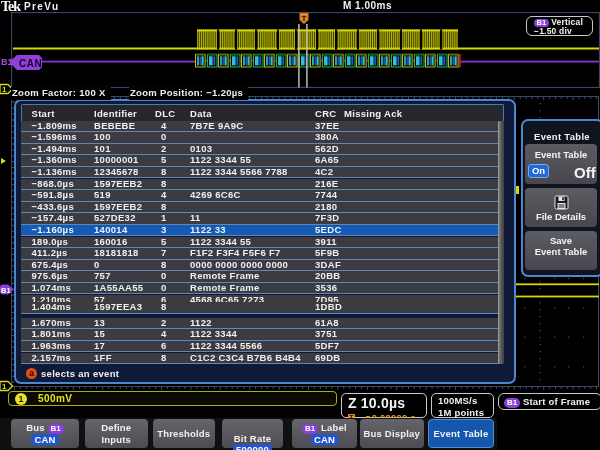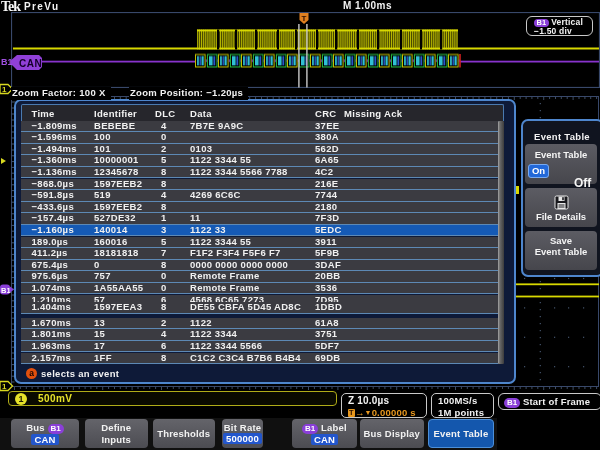--- a/index.html
+++ b/index.html
@@ -392,21 +392,21 @@
 <polygon points="1,158 6,161 1,164" fill="#d8d820"></polygon>
 <rect x="0" y="284.5" width="10" height="10" rx="3" fill="#8a3fd8"></rect>
 <text x="1" y="292.5" fill="#fff" font-size="7.5" font-weight="bold" font-family="Liberation Sans">B1</text>
 <polygon points="10,286.5 14,289.5 10,292.5" fill="#8a3fd8"></polygon>
 <polygon points="0,381.5 8,381.5 12.5,386 8,390.5 0,390.5" fill="#000" stroke="#d8d820" stroke-width="1.3"></polygon>
 <text x="2" y="389" fill="#d8d820" font-size="8" font-weight="bold" font-family="Liberation Sans">1</text>
 </svg>
 
 <div class="abs" style="left:14px;top:99px;width:502px;height:285px;border:2px solid #4e86cd;border-radius:7px;background:#0e1a38"></div>
 <div class="abs" style="left:21px;top:103.5px;width:483px;height:17px;background:#26262c;border:1px solid #4a7ab0;border-bottom:none;border-radius:2px 2px 0 0"></div>
-<div class="t" style="left:31.5px;top:107.5px">Time</div>
+<div class="t" style="left:31.5px;top:107.5px">Start</div>
 <div class="t" style="left:94px;top:107.5px">Identifier</div>
 <div class="t" style="left:155px;top:107.5px">DLC</div>
 <div class="t" style="left:190px;top:107.5px">Data</div>
 <div class="t" style="left:315px;top:107.5px">CRC</div>
 <div class="t" style="left:344px;top:107.5px">Missing Ack</div>
 <div class="row" style="top:120.5px">
     <span style="left:10.5px">−1.809ms</span>
     <span style="left:73px">BEBEBE</span>
     <span style="left:140px">4</span>
     <span style="left:169px">7B7E 9A9C</span>
@@ -512,21 +512,20 @@
     <span style="left:10.5px">1.210ms</span>
     <span style="left:73px">57</span>
     <span style="left:140px">6</span>
     <span style="left:169px">4568 6C65 7273</span>
     <span style="left:294px">7D95</span>
   </div>
 <div class="row" style="top:302px">
     <span style="left:10.5px">1.404ms</span>
     <span style="left:73px">1597EEA3</span>
     <span style="left:140px">8</span>
-    <span style="left:169px">DE55 CBFA 5D45 AD8C</span>
     <span style="left:294px">1DBD</span>
   </div>
 <div class="row" style="top:317.7px">
     <span style="left:10.5px">1.670ms</span>
     <span style="left:73px">13</span>
     <span style="left:140px">2</span>
     <span style="left:169px">1122</span>
     <span style="left:294px">61A8</span>
   </div>
 <div class="row" style="top:329.3px">
@@ -552,51 +551,51 @@
   </div>
 <div class="abs" style="left:497.5px;top:120.5px;width:6.5px;height:243.6px;background:linear-gradient(90deg,#a8a8a8,#6a6a6a 30%,#3c3c3c);border-radius:1px"></div>
 <div class="abs" style="left:26px;top:368px;width:11px;height:11px;border-radius:50%;background:#e2500e;color:#1a0500;font-size:8.5px;text-align:center;line-height:11px">a</div>
 <div class="t" style="left:41px;top:368px;font-size:9.5px">selects an event</div>
 
 <div class="abs" style="left:521px;top:119px;width:83px;height:158px;border:2px solid #4e86cd;border-radius:7px;background:#10141f"></div>
 <div class="t" style="left:534px;top:130.5px;font-size:9.5px">Event Table</div>
 <div class="btn" style="top:143.5px;height:40px">
  <div style="margin-top:5px">Event Table</div>
  <div style="position:absolute;left:3px;top:20px;width:21px;height:14px;background:#2268d8;border:1px solid #78aaf0;border-radius:3px;line-height:12px;font-size:9.5px;color:#fff">On</div>
- <div style="position:absolute;left:49px;top:32px;font-size:12px">Off</div>
+ <div style="position:absolute;left:49px;top:20px;font-size:15px">Off</div>
 </div>
 <div class="btn" style="top:187.5px;height:39px">
  <svg style="position:absolute;left:29px;top:7.5px" width="15" height="15" viewBox="0 0 15 15">
   <rect x="1" y="1" width="13" height="13" rx="1.5" fill="#1a1a1e" stroke="#e8e8e8" stroke-width="1"></rect>
   <rect x="4.5" y="1.5" width="6" height="4.5" fill="#e8e8e8"></rect>
   <rect x="8.2" y="2.2" width="1.6" height="3" fill="#1a1a1e"></rect>
   <rect x="3.5" y="8" width="8" height="6" fill="#e8e8e8"></rect>
   <rect x="4.5" y="9.5" width="6" height="1" fill="#1a1a1e"></rect>
   <rect x="4.5" y="11.5" width="6" height="1" fill="#1a1a1e"></rect>
  </svg>
  <div style="position:absolute;left:0;right:0;top:23.5px">File Details</div>
 </div>
 <div class="btn" style="top:230.5px;height:39px;padding-top:5.5px;line-height:10.5px">Save<br>Event Table</div>
 
 <div class="abs" style="left:8px;top:391px;width:329px;height:15px;border:1.5px solid #b0ac18;border-radius:4px;background:#0a0a00"></div>
 <div class="abs" style="left:15px;top:392.5px;width:12px;height:12px;border-radius:50%;background:#e6e22a;color:#201c00;font-size:9px;text-align:center;line-height:12px">1</div>
 <div class="abs" style="left:38px;top:393px;color:#e6e22a;font-size:10px;letter-spacing:.4px">500mV</div>
 
 <div class="sbox" style="left:341px;top:392.5px;width:86px;height:25px;padding:1.5px 0 0 6px">
- <div style="color:#f2f2f2;font-size:10px">Z 10.0µs</div>
+ <div style="color:#f2f2f2;font-size:14px">Z 10.0µs</div>
  <div style="color:#e8981e;font-size:9.5px;margin-top:0.5px"><span style="display:inline-block;background:#e8981e;color:#2a1000;width:7px;text-align:center;border-radius:1px;font-size:7.5px;line-height:8.5px;vertical-align:1px">T</span><span style="letter-spacing:0">→</span><span style="font-size:7px;vertical-align:1px">▼</span>0.00000 s</div>
 </div>
 <div class="sbox" style="left:431px;top:392.5px;width:63px;height:25px;padding:1.5px 0 0 6px">
  <div style="color:#f2f2f2;font-size:9.5px">100MS/s</div>
  <div style="color:#f2f2f2;font-size:9.5px;margin-top:0.5px">1M points</div>
 </div>
 <div class="sbox" style="left:498px;top:392.5px;width:104px;height:17.5px;padding:2px 0 0 5px;border-radius:6px">
  <span class="b1" style="font-size:8px;border-radius:6px">B1</span> <span style="font-size:9.5px">Start of Frame</span>
 </div>
 
 <div class="abs" style="left:0;top:418px;width:497px;height:32px;background:#101010"></div>
 <div class="tab" style="left:11px;width:68px;padding-top:3px">Bus <span class="b1">B1</span><br><span class="chip">CAN</span></div>
 <div class="tab" style="left:85px;width:62.5px;padding-top:3px;line-height:11.5px">Define<br>Inputs</div>
 <div class="tab" style="left:152.5px;width:62.5px;line-height:29px">Thresholds</div>
-<div class="tab" style="left:222px;width:41px;padding-top:3px">Bit Rate<br><span class="chip">500000</span></div>
+<div class="tab" style="left:222px;width:61px;padding-top:14px">Bit Rate<br><span class="chip">500000</span></div>
 <div class="tab" style="left:292px;width:65px;padding-top:3px"><span class="b1">B1</span> Label<br><span class="chip">CAN</span></div>
 <div class="tab" style="left:359.5px;width:64.5px;line-height:29px">Bus Display</div>
 <div class="tab" style="left:428px;width:66px;line-height:27px;background:#1457ad;border:1px solid #4c8fd8">Event Table</div>
 
 </body></html>

